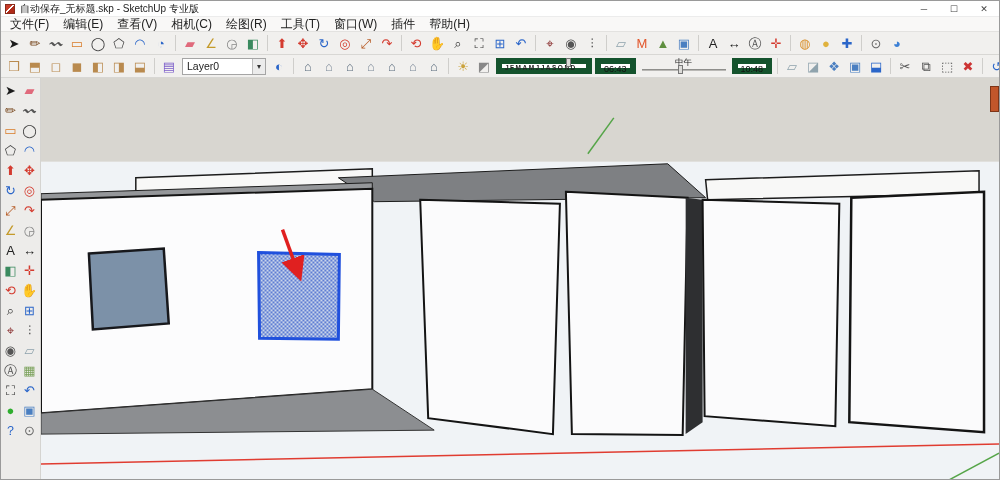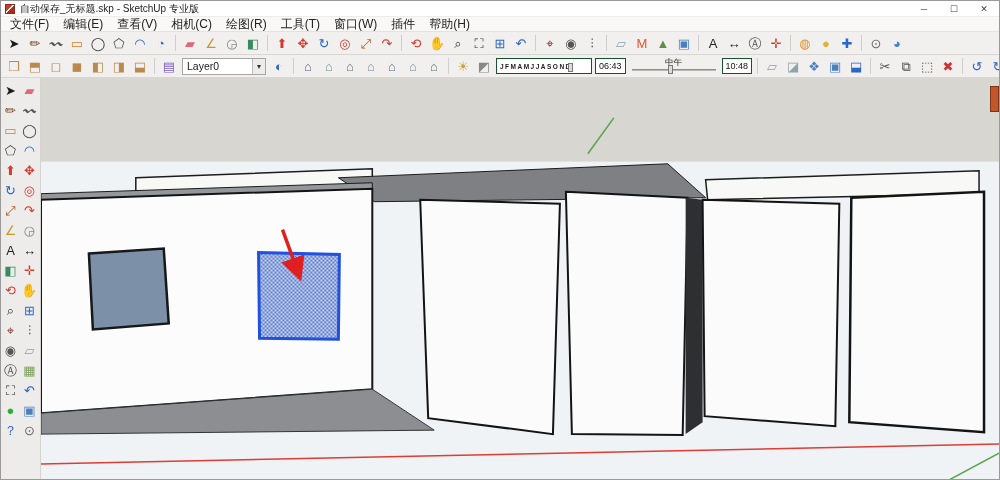--- a/index.html
+++ b/index.html
@@ -16,21 +16,21 @@
   .menubar{height:15px;display:flex;align-items:center;background:#f9f8f7;border-bottom:1px solid #e3e2e0;padding-left:2px}
   .menu-item{padding:0 7px;font-size:12px;white-space:nowrap}
   
   .toolbar{height:23px;display:flex;align-items:center;background:#f1f0ee;border-bottom:1px solid #d8d7d4;padding:0 3px;gap:1px;overflow:hidden}
   .tbtn{width:20px;height:20px;display:flex;align-items:center;justify-content:center;flex:0 0 auto}
   .glyph{font-size:13px;line-height:1}
   .sep{width:1px;height:16px;background:#cfcecb;margin:0 3px;flex:0 0 auto}
   .grp{display:flex;align-items:center;gap:1px}
   .combo{height:17px;width:84px;background:#fff;border:1px solid #a5a5a5;display:flex;align-items:center;font-size:10.5px;padding-left:4px;margin:0 2px;flex:0 0 auto}
   .combo-arrow{margin-left:auto;width:13px;height:100%;background:#ececec;border-left:1px solid #bbb;display:flex;align-items:center;justify-content:center;font-size:8px;color:#333}
-  .shadow-box{height:16px;border:1px solid #14532d;background:#fff;display:flex;align-items:center;padding:0 3px;position:relative;margin:0 1px;flex:0 0 auto}
+  .shadow-box{height:16px;border:6px solid #14532d;background:#fff;display:flex;align-items:flex-start;padding:0 3px;position:relative;margin:0 1px;flex:0 0 auto}
   .months-text{font-size:6.5px;letter-spacing:1.5px;color:#222;font-weight:bold;white-space:nowrap}
   .time-text{font-size:9px;color:#111}
   .time-slider{width:88px;height:16px;position:relative;margin:0 2px;flex:0 0 auto}
   .noon-label{position:absolute;top:-1px;left:50%;transform:translateX(-50%);font-size:8.5px;color:#222;white-space:nowrap}
   .track{position:absolute;left:2px;right:2px;bottom:3px;height:2px;background:#b9b8b5;border-top:1px solid #8f8f8c}
   .thumb{position:absolute;width:5px;height:9px;background:#dddcd9;border:1px solid #777;bottom:1px}
   
   .main{display:flex;height:403px}
   .left-rail{width:40px;background:#edecea;border-right:1px solid #d5d4d1;display:flex;flex-wrap:wrap;align-content:flex-start;padding-top:2px;flex:0 0 auto}
   .left-rail .tbtn{width:19px;height:20px}

